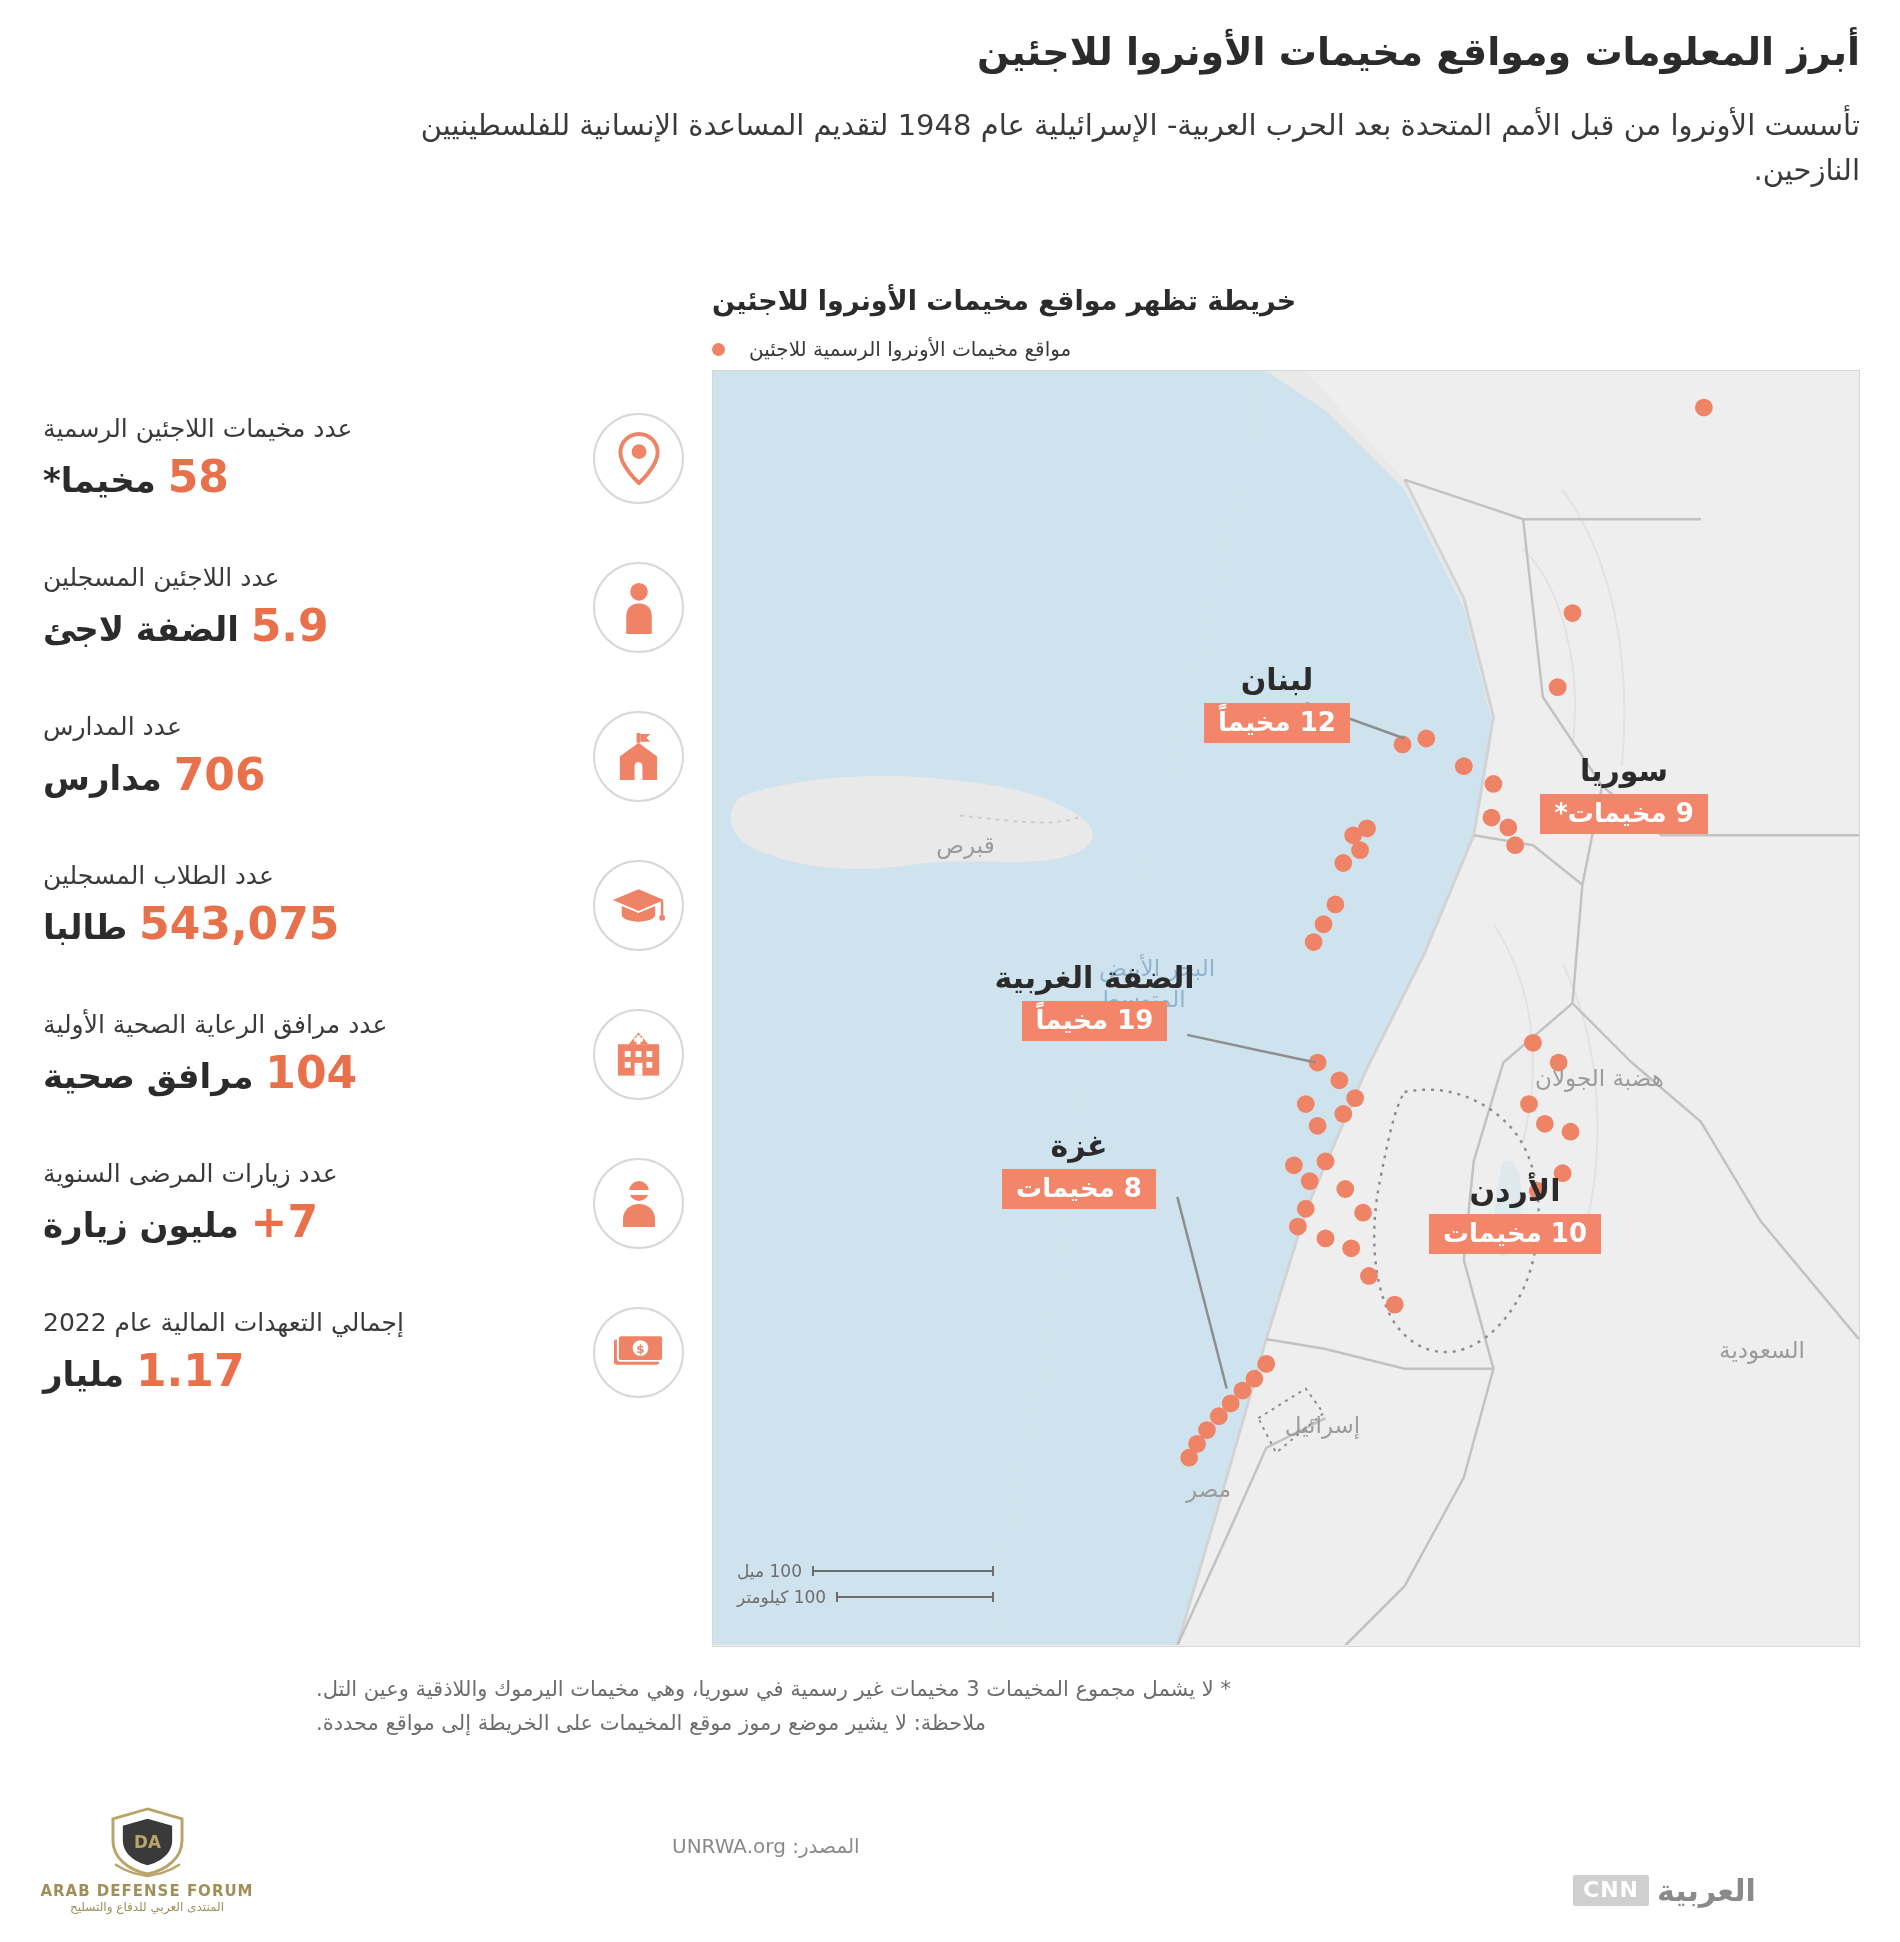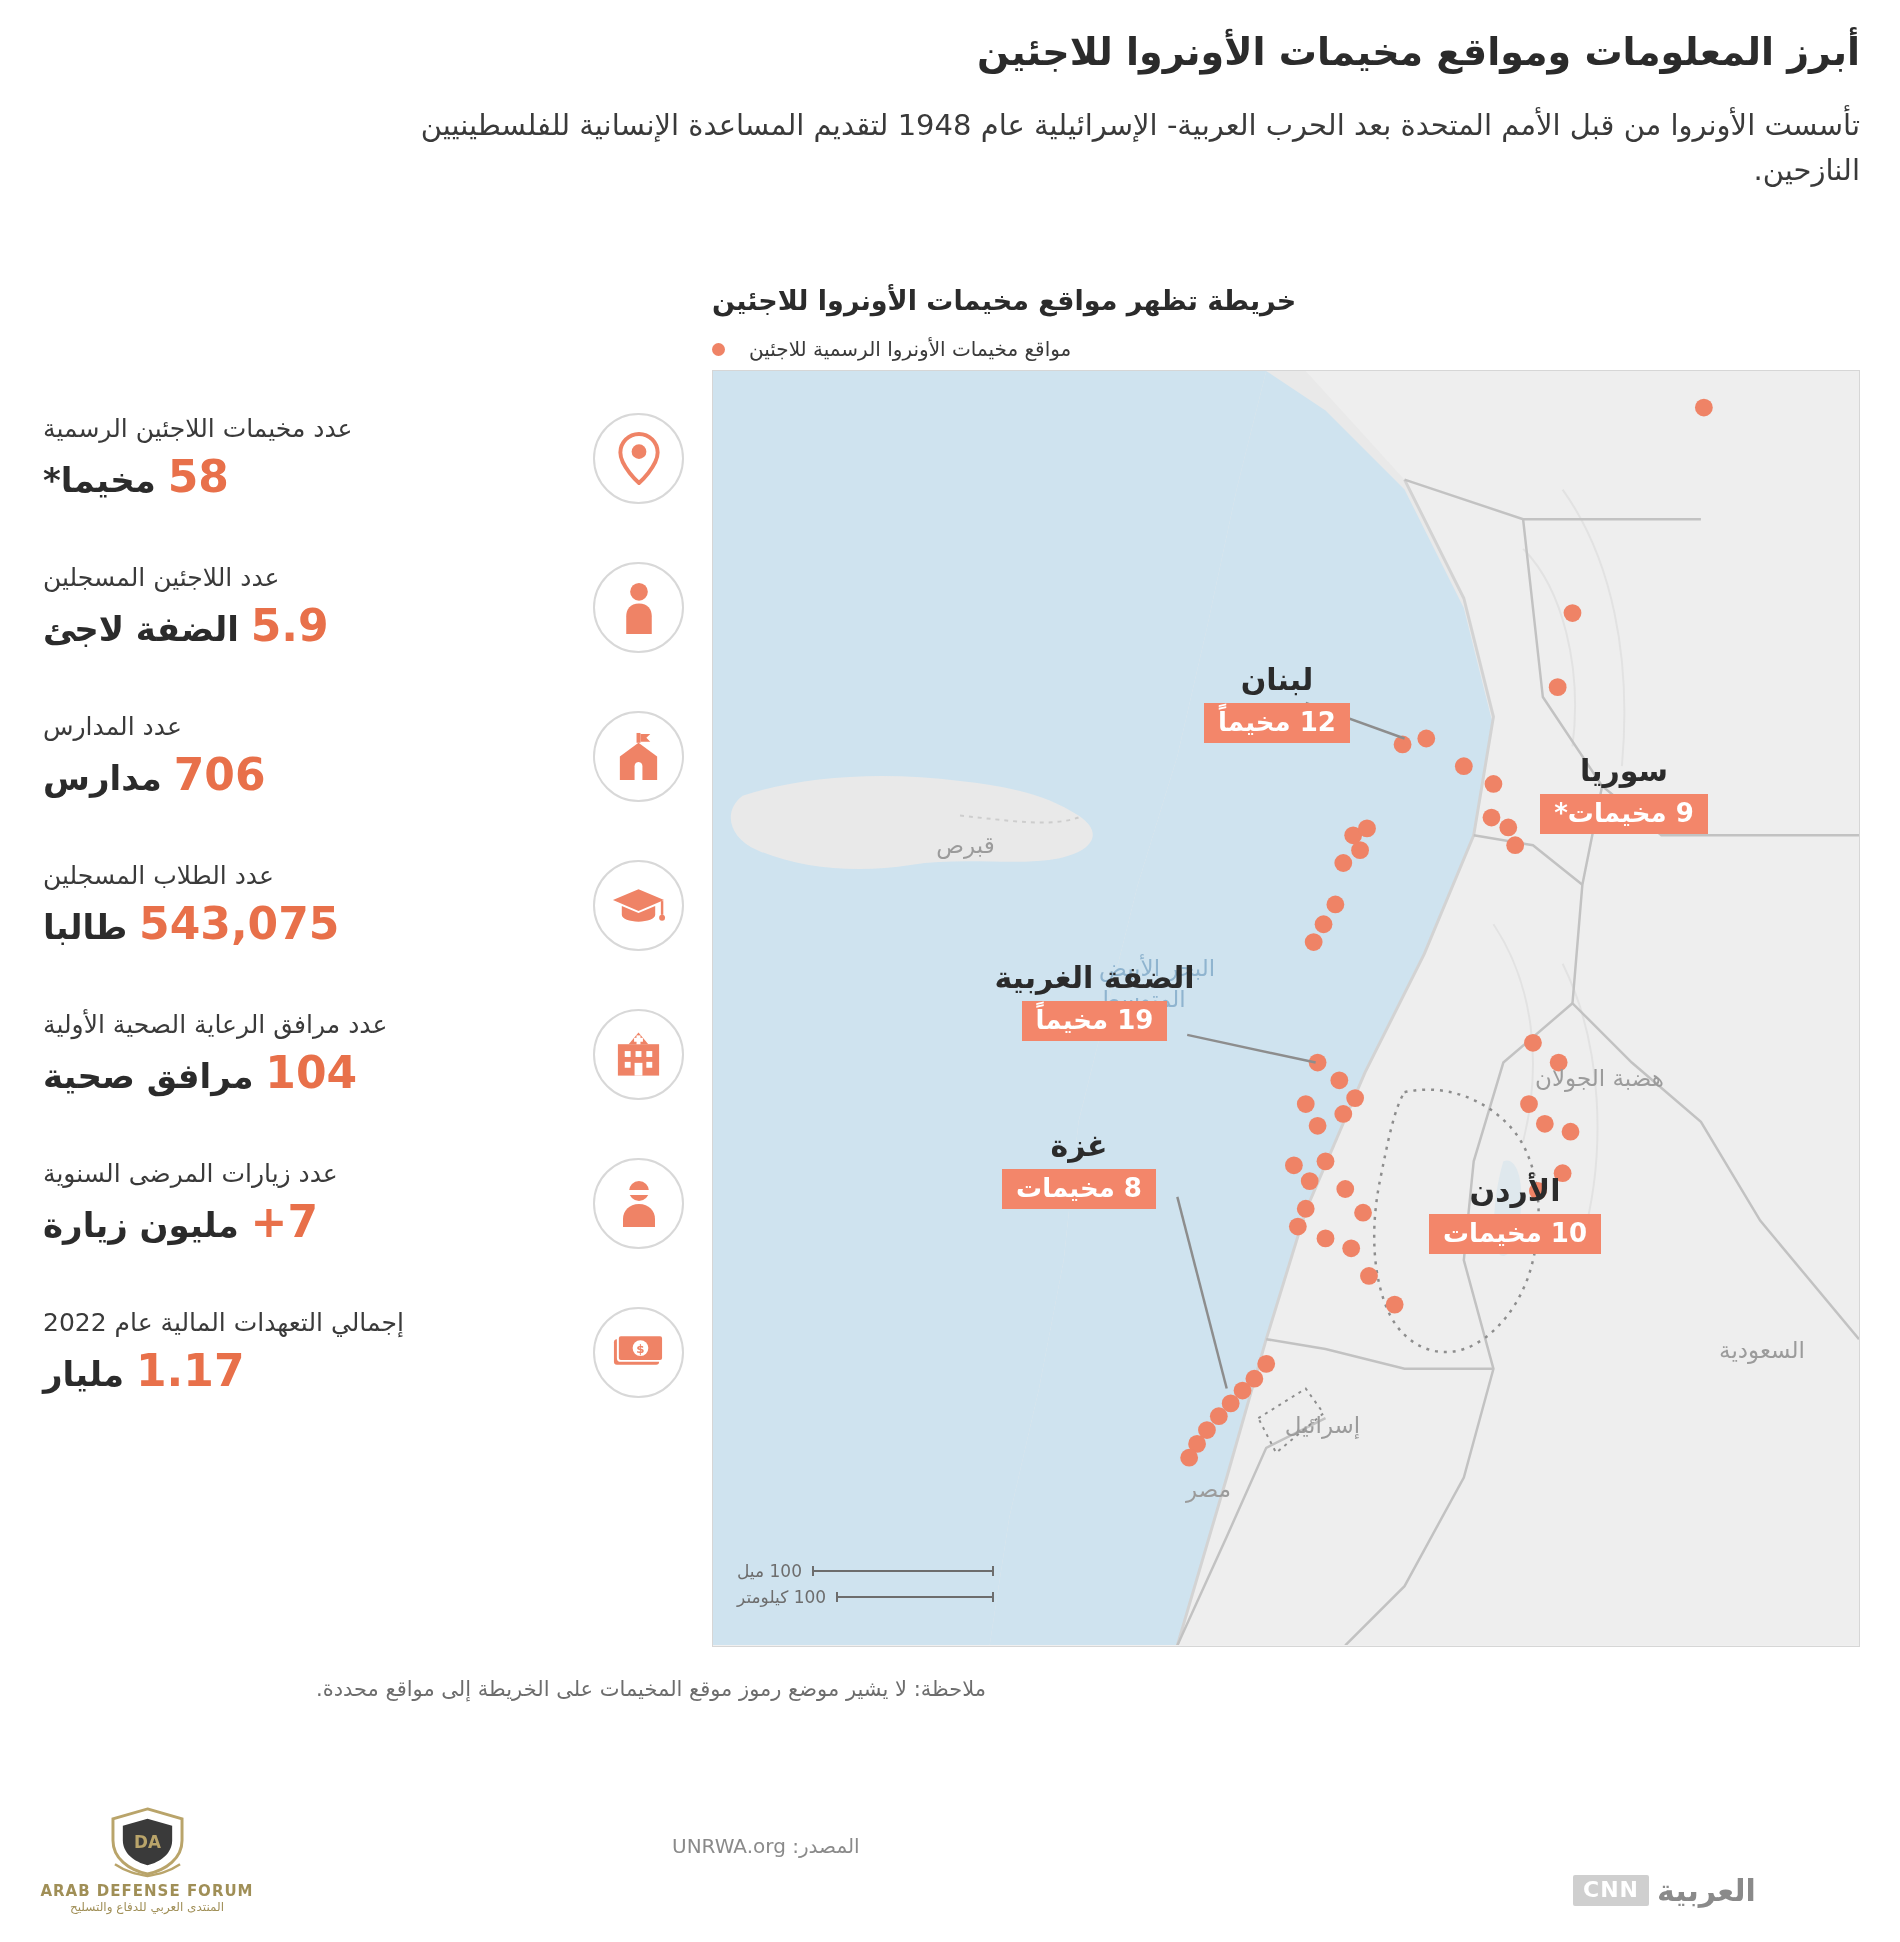--- a/index.html
+++ b/index.html
@@ -548,20 +548,21 @@
         <span class="scale-line"></span>
       </div>
       <div class="scale-row">
         <span class="txt">100 كيلومتر</span>
         <span class="scale-line"></span>
       </div>
     </div>
   </div>
 
   <div class="footnotes">
+    <div>* لا يشمل مجموع المخيمات 3 مخيمات غير رسمية في سوريا، وهي مخيمات اليرموك واللاذقية وعين التل.</div>
     <div>ملاحظة: لا يشير موضع رموز موقع المخيمات على الخريطة إلى مواقع محددة.</div>
   </div>
   <div class="source-line">المصدر: UNRWA.org</div>
 
   <div class="adf-logo">
     <svg class="adf-shield" width="85" height="73" viewBox="0 0 86 74">
       <path d="M43 4 L78 14 V36 C78 54 62 66 43 70 C24 66 8 54 8 36 V14 Z" fill="none" stroke="#b9a46a" stroke-width="3"></path>
       <path d="M43 14 L68 21 V36 C68 49 56 58 43 61 C30 58 18 49 18 36 V21 Z" fill="#3a3a3a"></path>
       <text x="43" y="44" font-size="17" font-weight="bold" fill="#b9a46a" text-anchor="middle" font-family="DejaVu Sans, sans-serif">DA</text>
       <path d="M10 60 C22 68 32 70 43 72 C54 70 64 68 76 60" stroke="#b9a46a" stroke-width="2.5" fill="none"></path>

